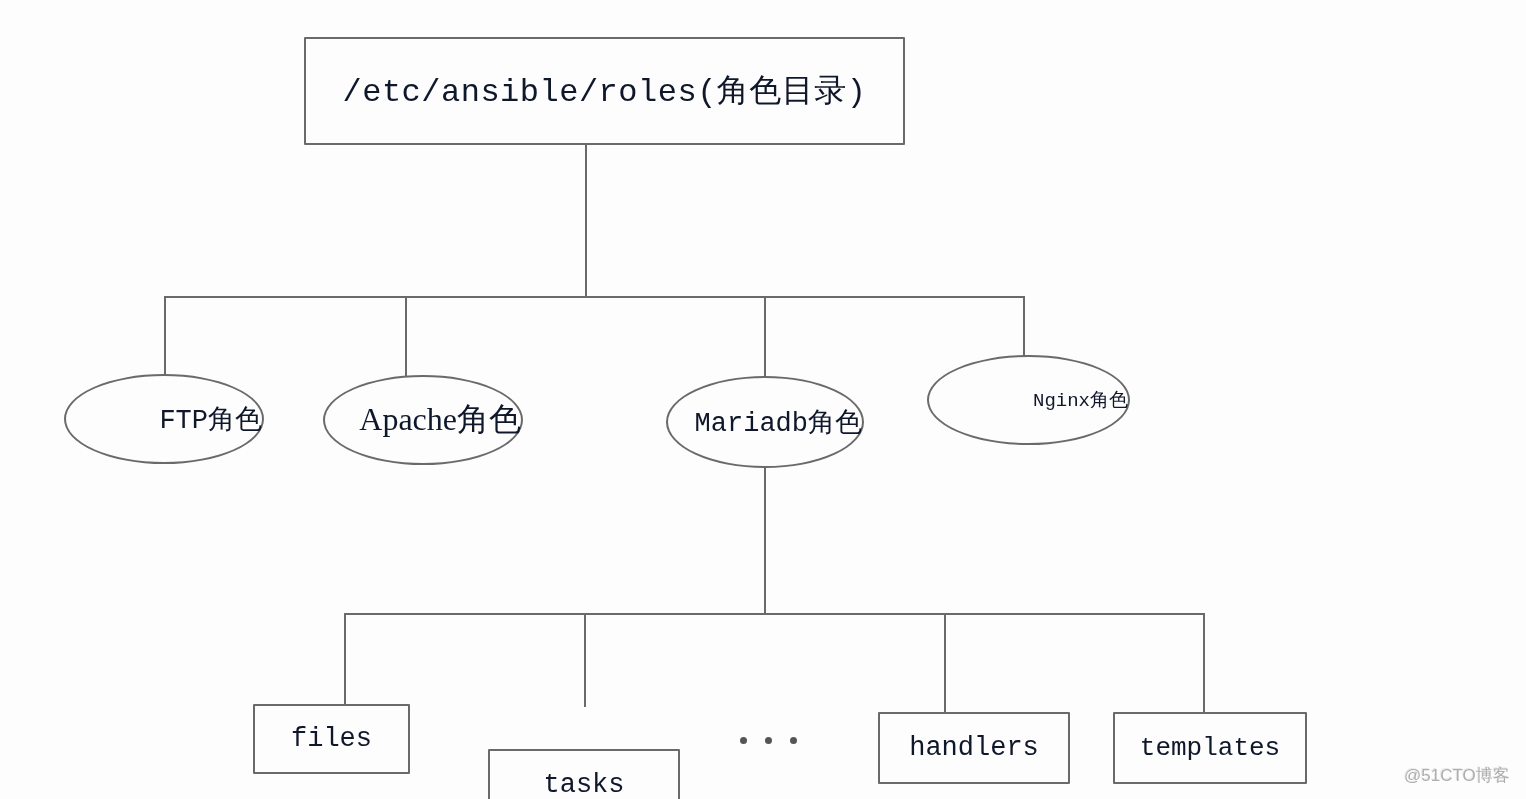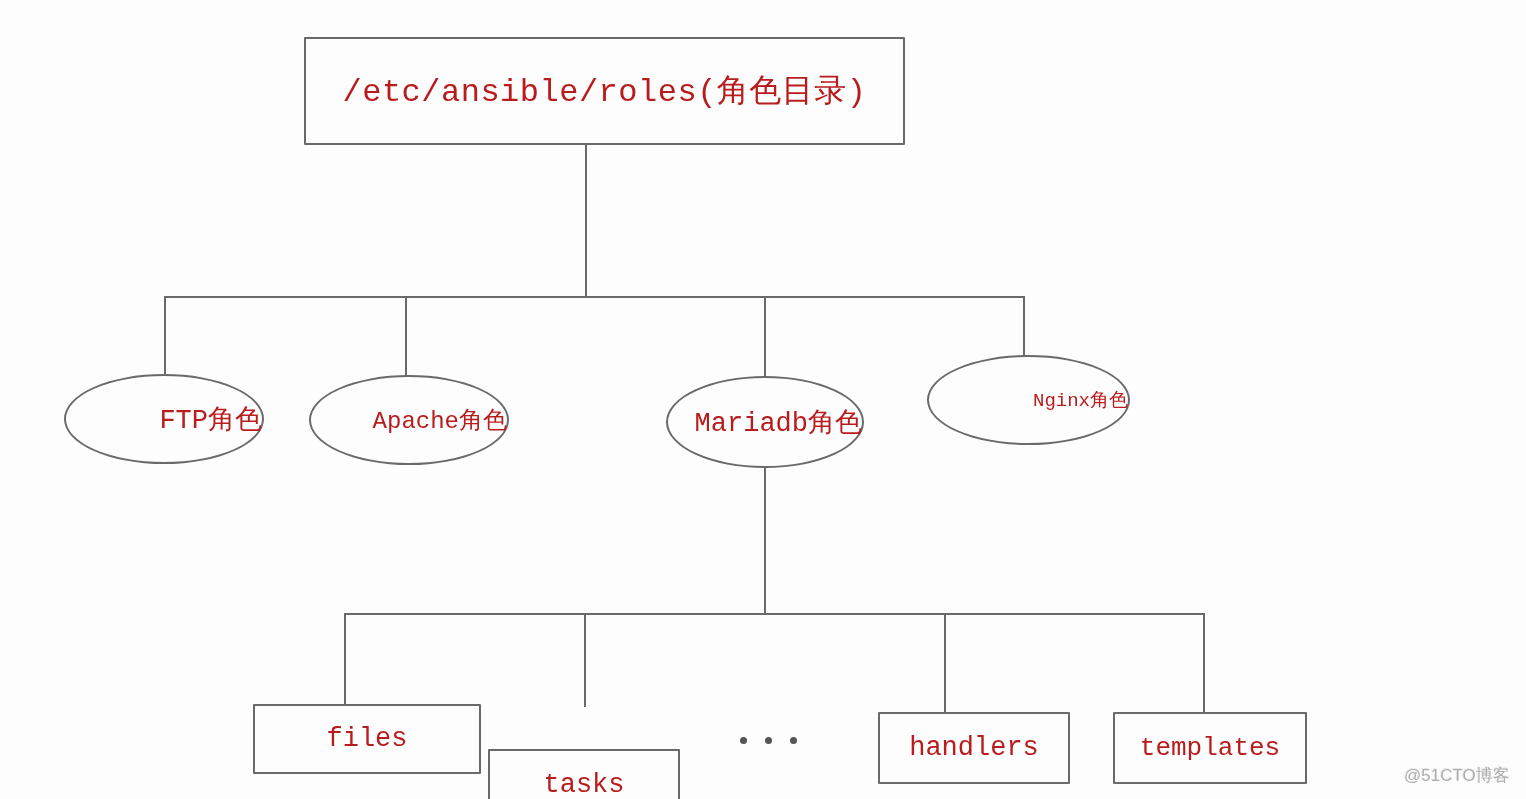--- a/index.html
+++ b/index.html
@@ -21,35 +21,35 @@
   }
   .node {
     position: absolute;
     display: flex;
     align-items: center;
     justify-content: center;
     background: #fdfdfd;
     border: 2px solid #6a6a6a;
     box-sizing: border-box;
     text-align: center;
-    color: #b91c1c;
+    color: #0f172a;
   }
   .rect { border-radius: 1px; }
   .ellipse { border-radius: 50%; justify-content: flex-end; }
   #root-node {
     left: 304px; top: 37px; width: 601px; height: 108px;
     font-size: 32px; letter-spacing: 0.5px;
   }
   
   #role-ftp     { left: 64px;  top: 374px; width: 200px; height: 90px; font-size: 27px; }
-  #role-apache  { left: 309px; top: 375px; width: 200px; height: 90px; font-size: 24px; }
+  #role-apache  { left: 323px; top: 375px; width: 200px; height: 90px; font-size: 32px; font-family: Liberation Serif, serif; }
   #role-mariadb { left: 666px; top: 376px; width: 198px; height: 92px; font-size: 27px; }
   #role-nginx   { left: 927px; top: 355px; width: 203px; height: 90px; font-size: 19px; }
   
-  #child-files     { left: 253px;  top: 704px; width: 228px; height: 70px; font-size: 27px; }
+  #child-files     { left: 253px;  top: 704px; width: 157px; height: 70px; font-size: 27px; }
   #child-tasks     { left: 488px;  top: 705px; width: 192px; height: 71px; font-size: 27px; margin-top: 44px; }
   #child-handlers  { left: 854px;  top: 712px; width: 192px; height: 72px; font-size: 27px; margin-left: 24px; }
   #child-templates { left: 1113px; top: 712px; width: 194px; height: 72px; font-size: 26px; }
   
   #v-root     { left: 585px;  top: 145px; width: 2px;  height: 152px; }
   #bus-1      { left: 164px;  top: 296px; width: 861px; height: 2px; }
   #d-ftp      { left: 164px;  top: 296px; width: 2px;  height: 80px; }
   #d-apache   { left: 405px;  top: 296px; width: 2px;  height: 81px; }
   #d-mariadb  { left: 764px;  top: 296px; width: 2px;  height: 82px; }
   #d-nginx    { left: 1023px; top: 296px; width: 2px;  height: 83px; }

